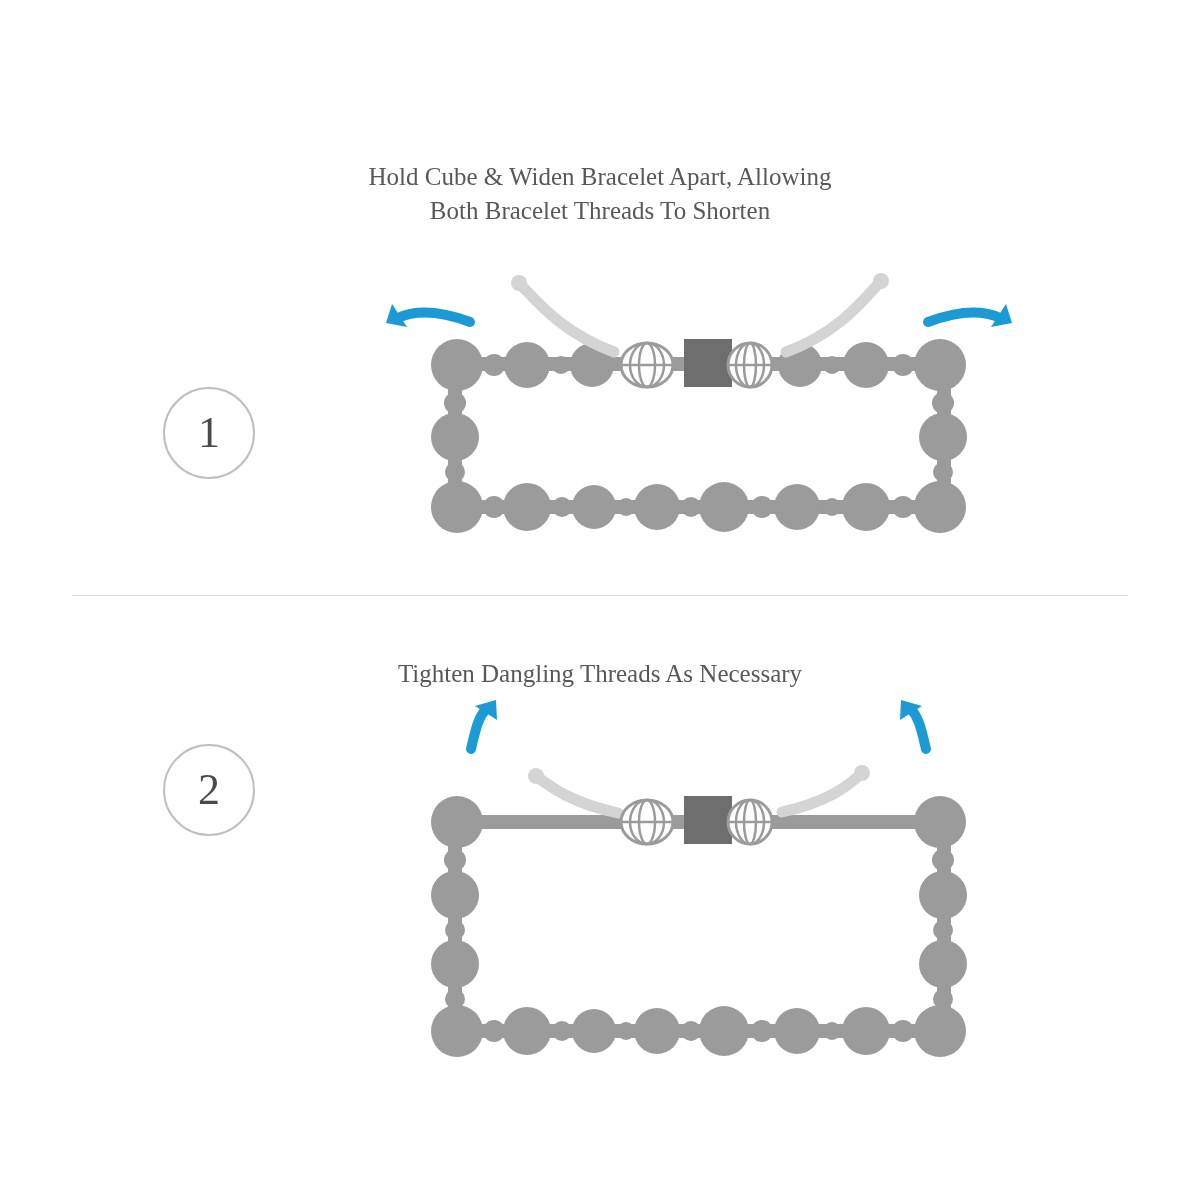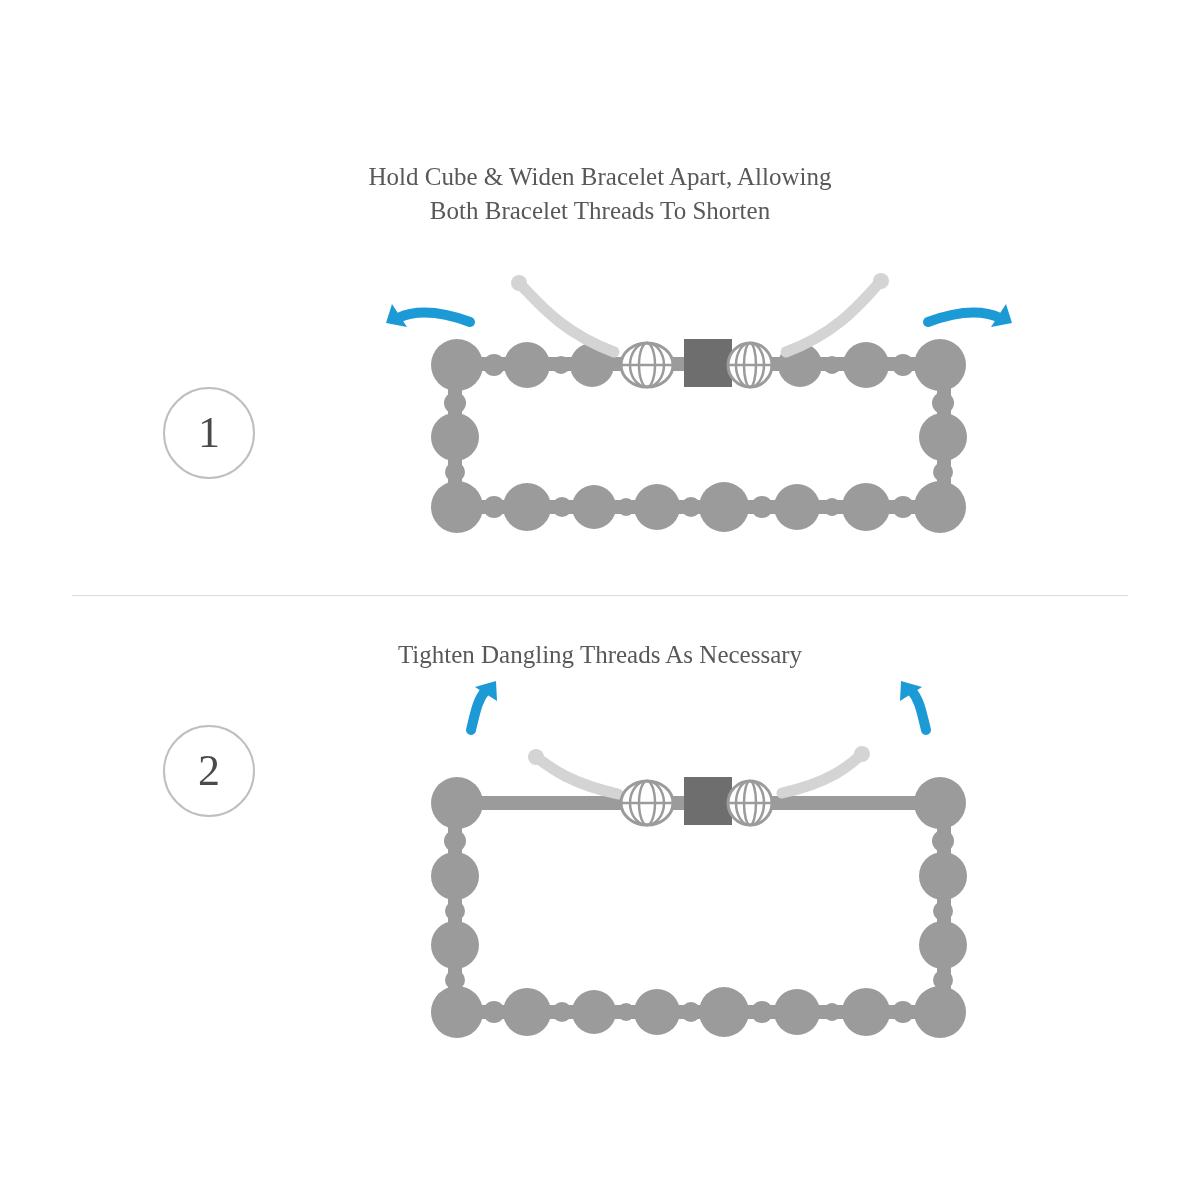--- a/index.html
+++ b/index.html
@@ -17,21 +17,21 @@
   .page {
     position: absolute;
     inset: 0;
   }
   .step {
     position: absolute;
     left: 0;
     width: 1200px;
   }
   #step-1 { top: 0; height: 722px; }
-  #step-2 { top: 577px; height: 604px; }
+  #step-2 { top: 596px; height: 604px; }
 
   .divider {
     position: absolute;
     left: 72px;
     top: 595px;
     width: 1056px;
     height: 1px;
     background: #dcdcdc;
   }
 

